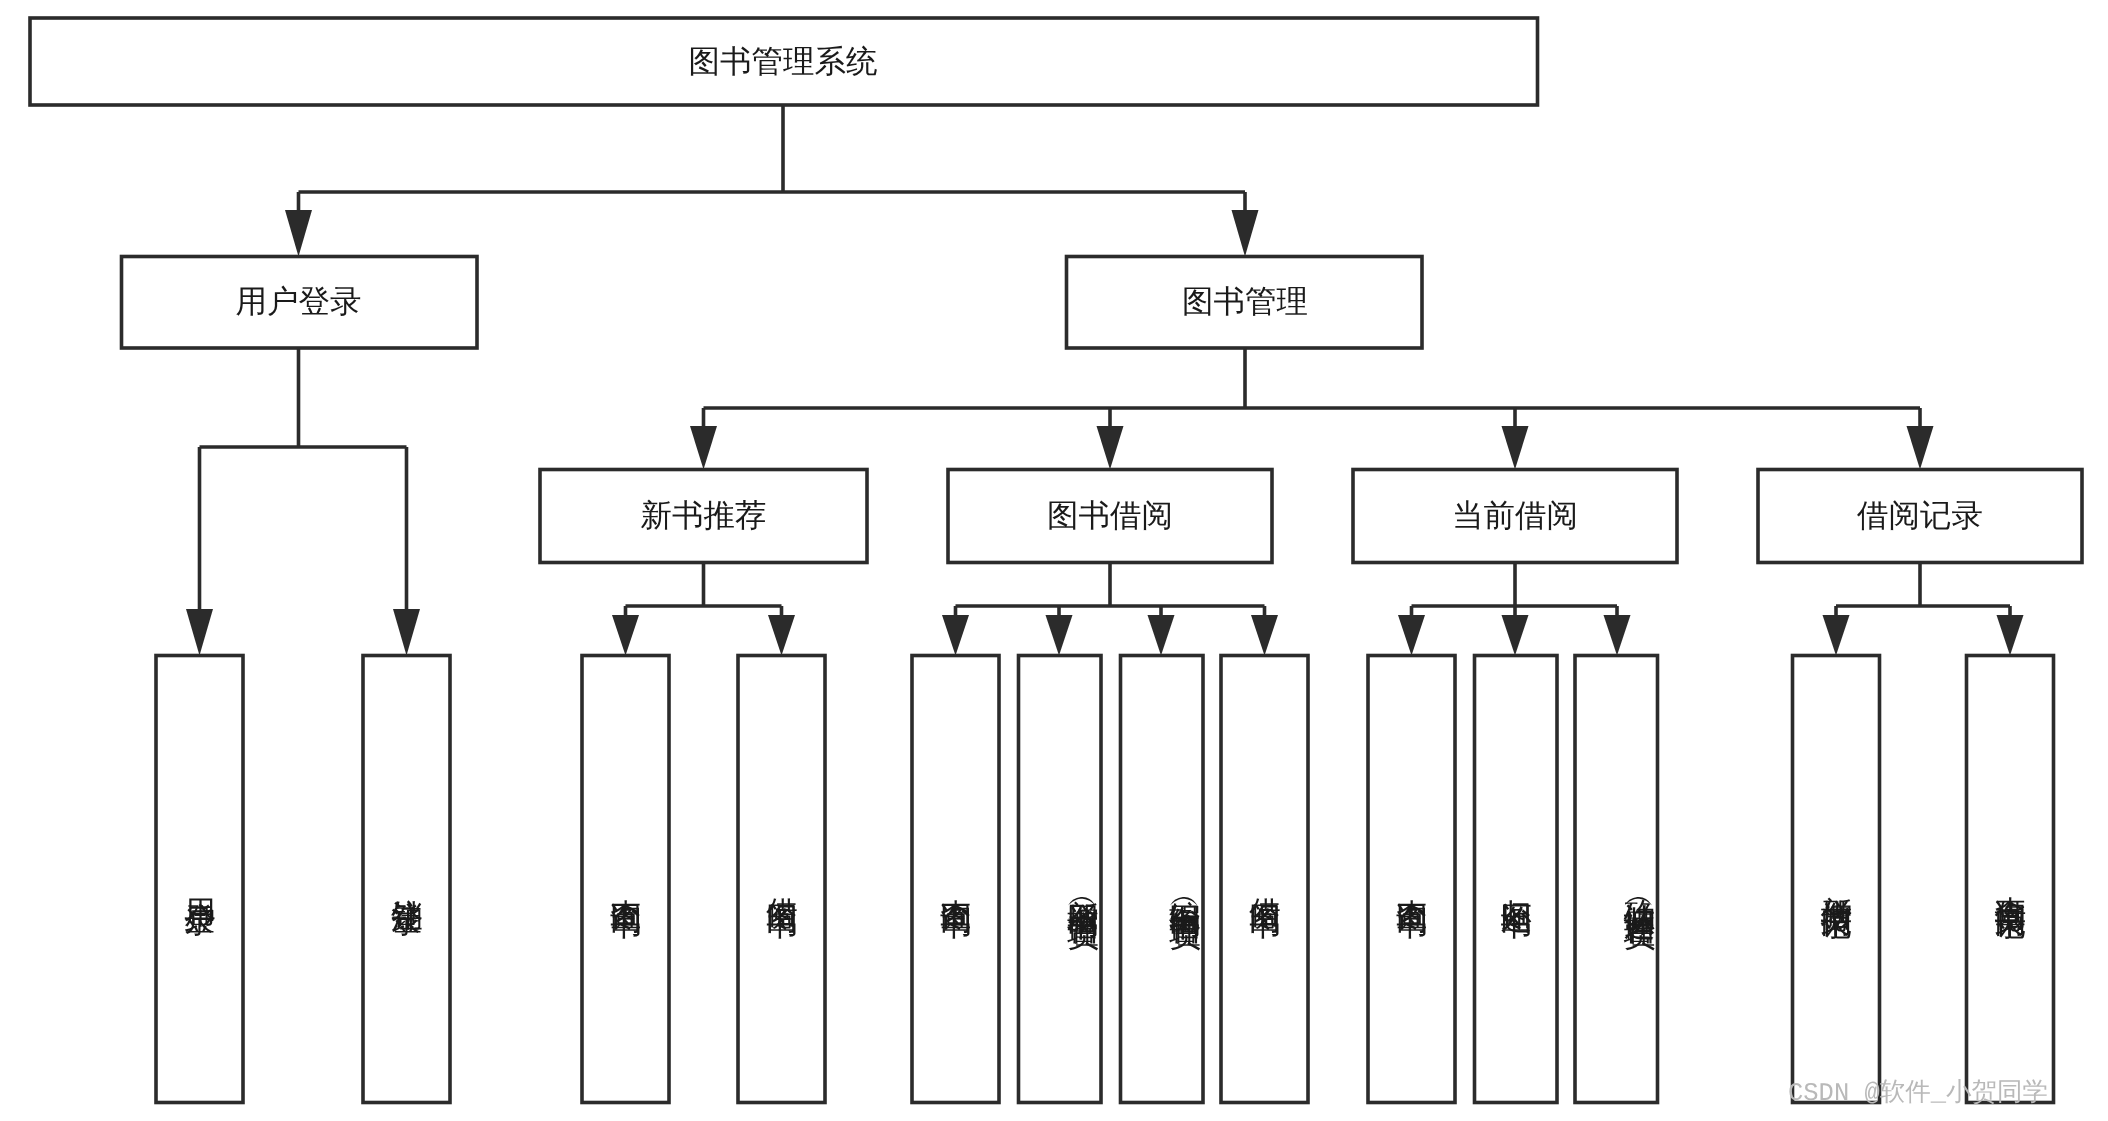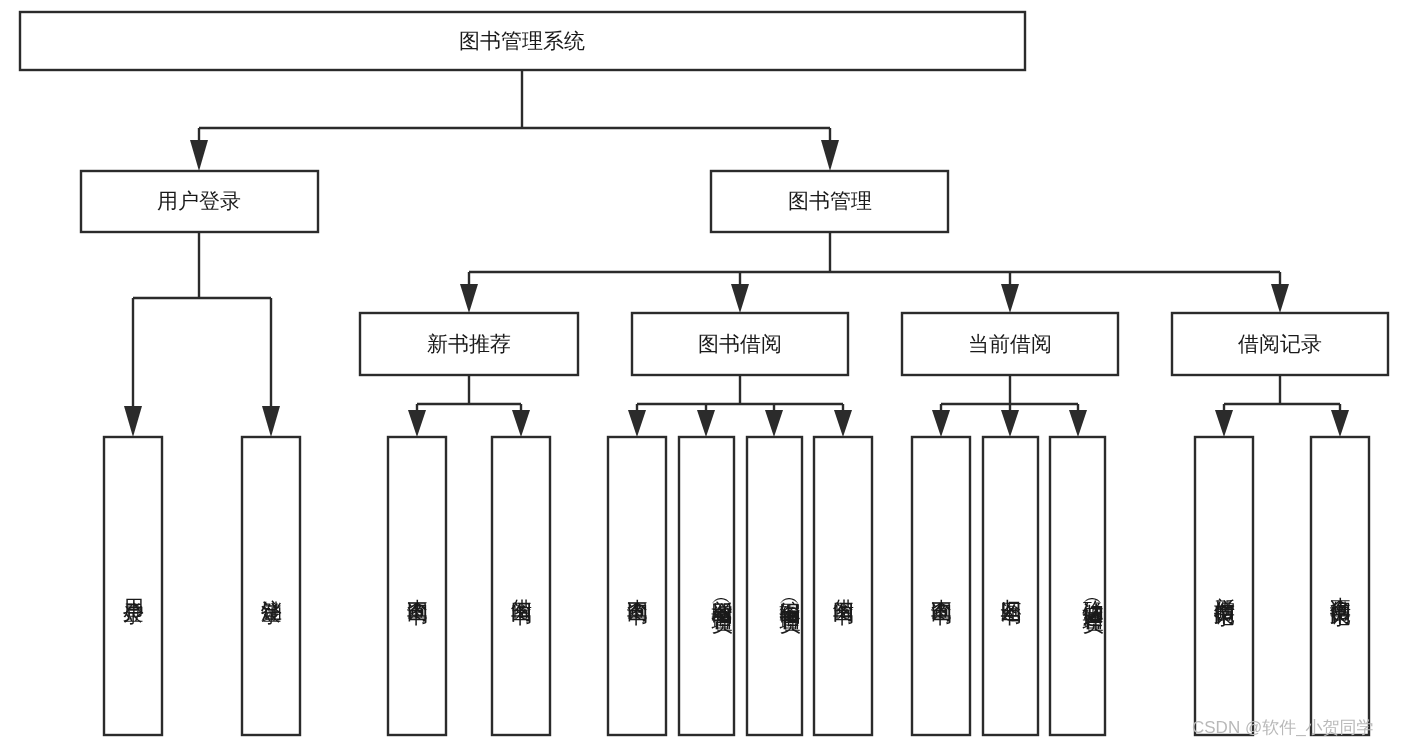--- a/index.html
+++ b/index.html
@@ -62,21 +62,21 @@
     letter-spacing: 2px;
     display: flex;
     align-items: center;
     justify-content: center;
     text-align: center;
     white-space: pre-wrap;
     pointer-events: none;
   }
   .watermark {
     position: absolute;
-    font-family: Liberation Sans, sans-serif;
+    font-family: Liberation Mono, monospace;
     font-size: 17px;
     color: #b9b9b9;
     white-space: nowrap;
     user-select: none;
   }
 </style>
 </head>
 <body>
 
 <div id="diagram-root">

